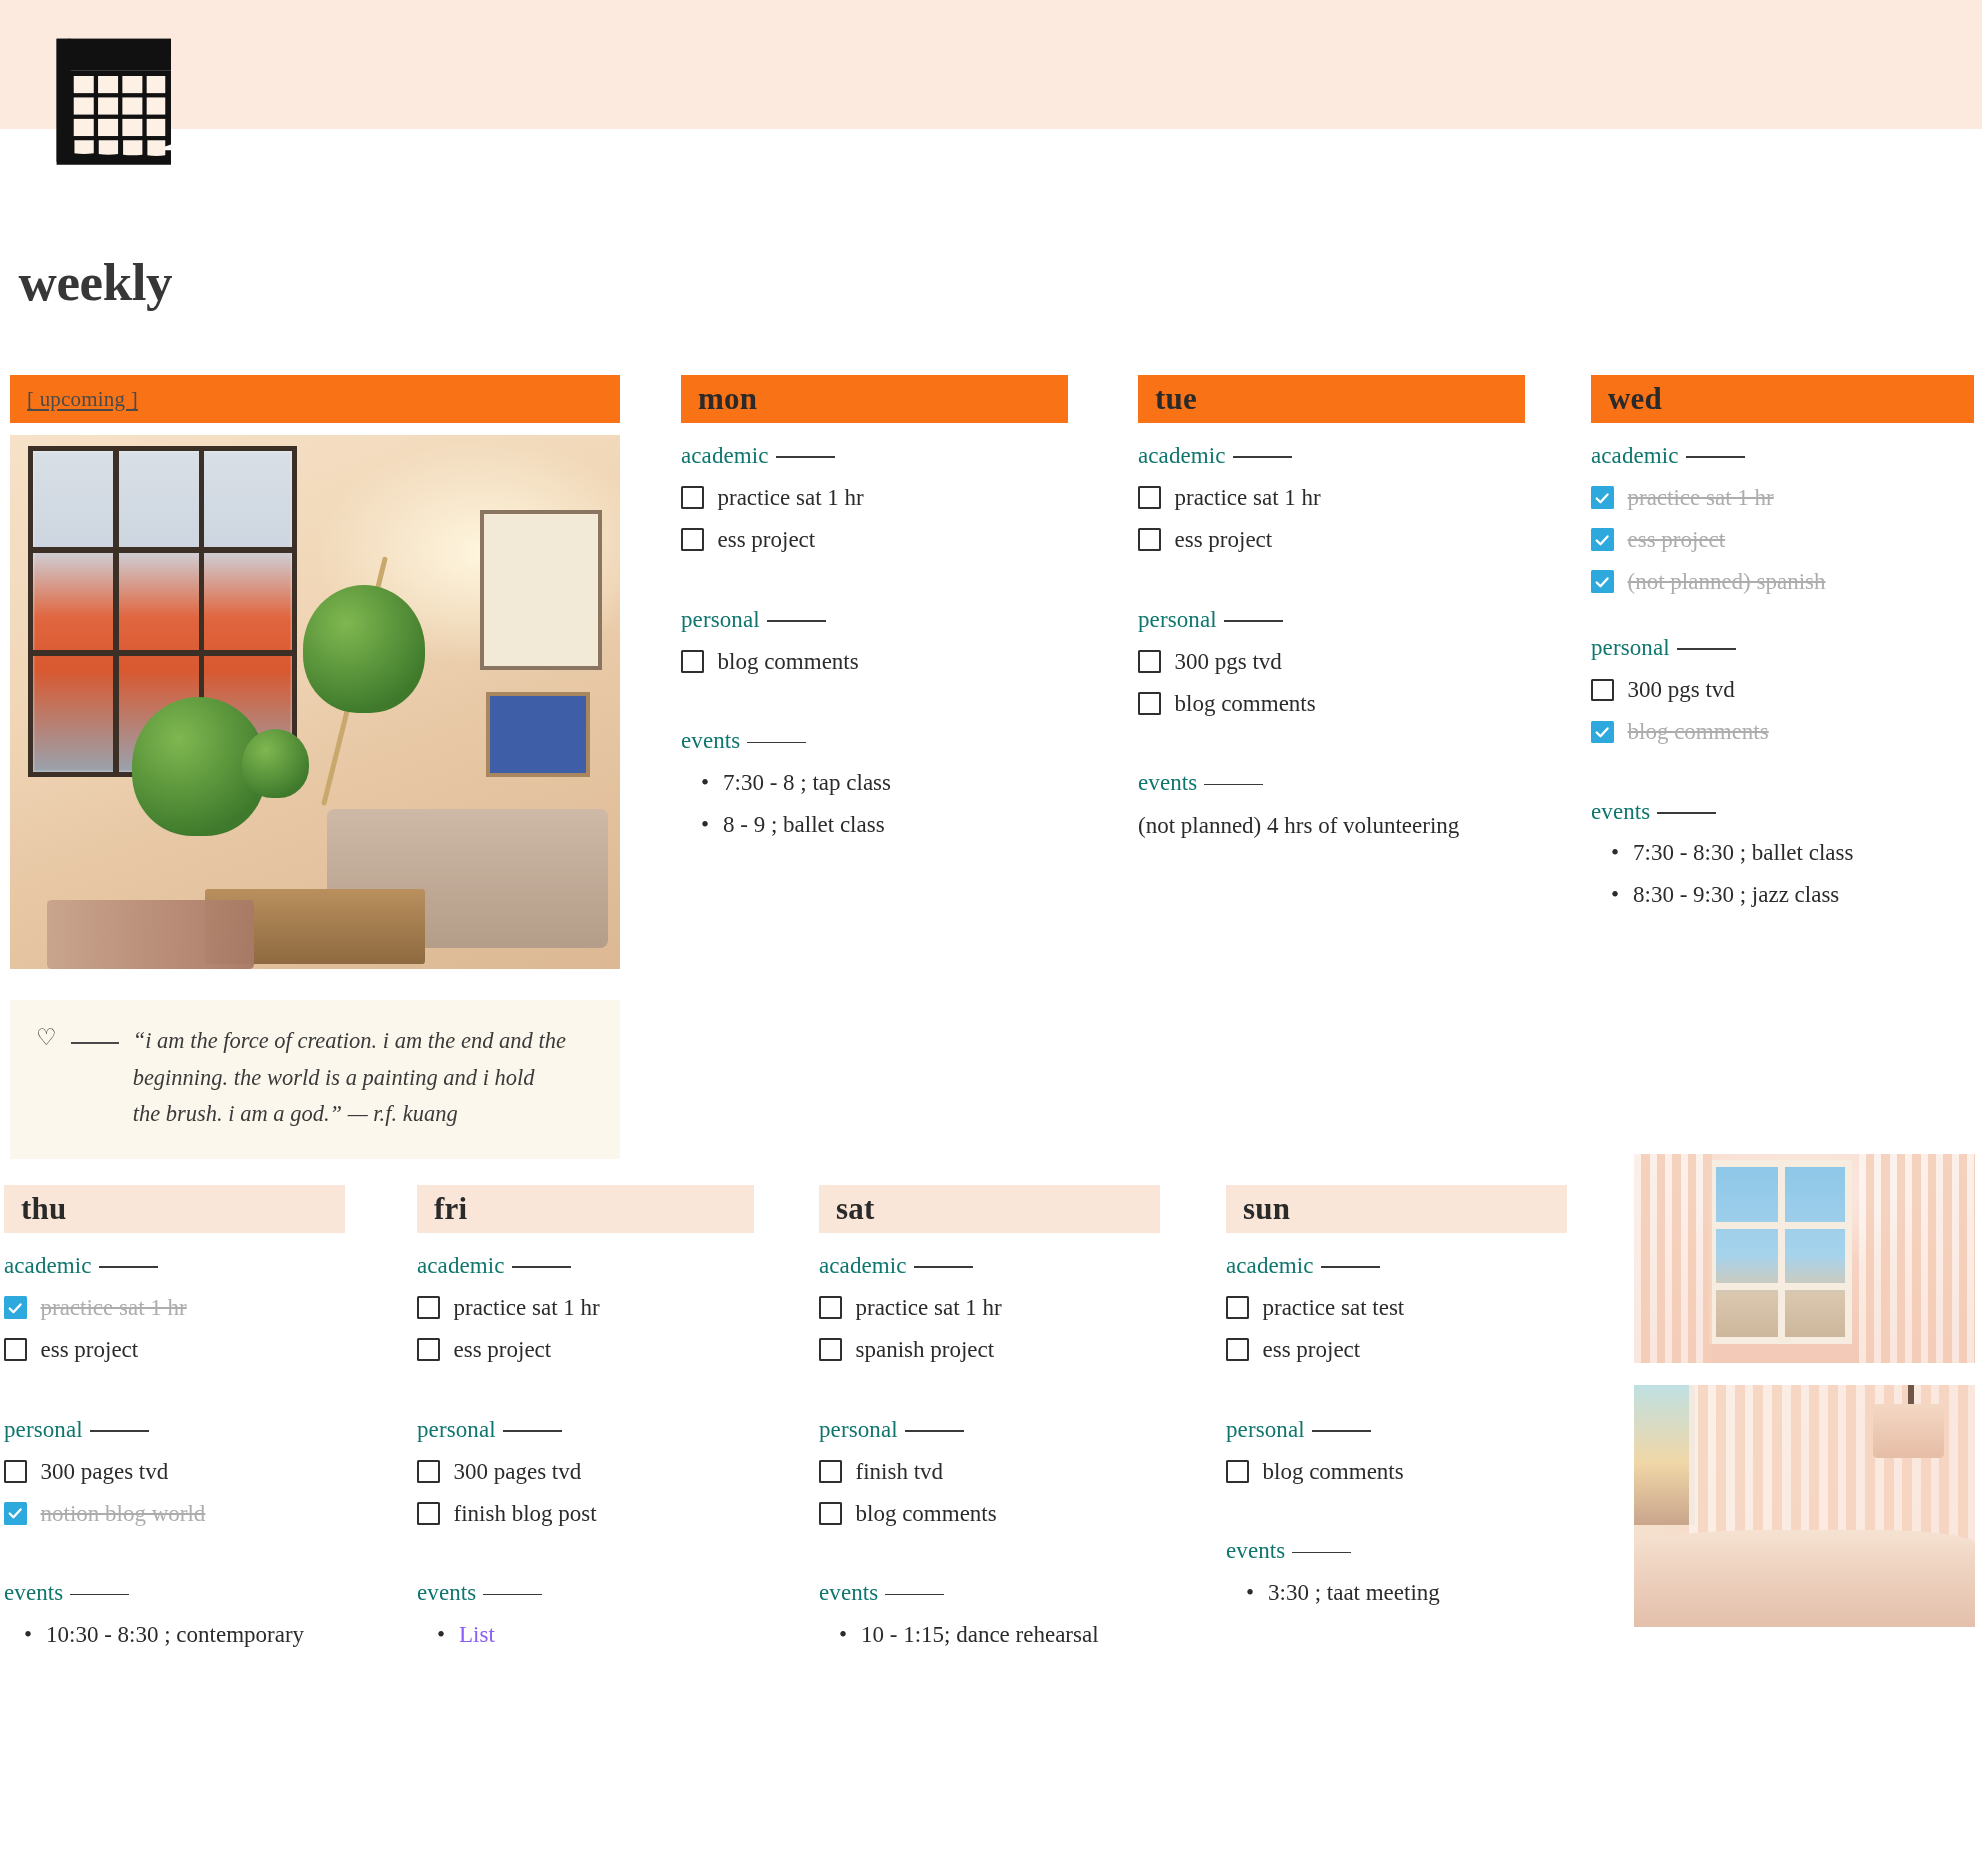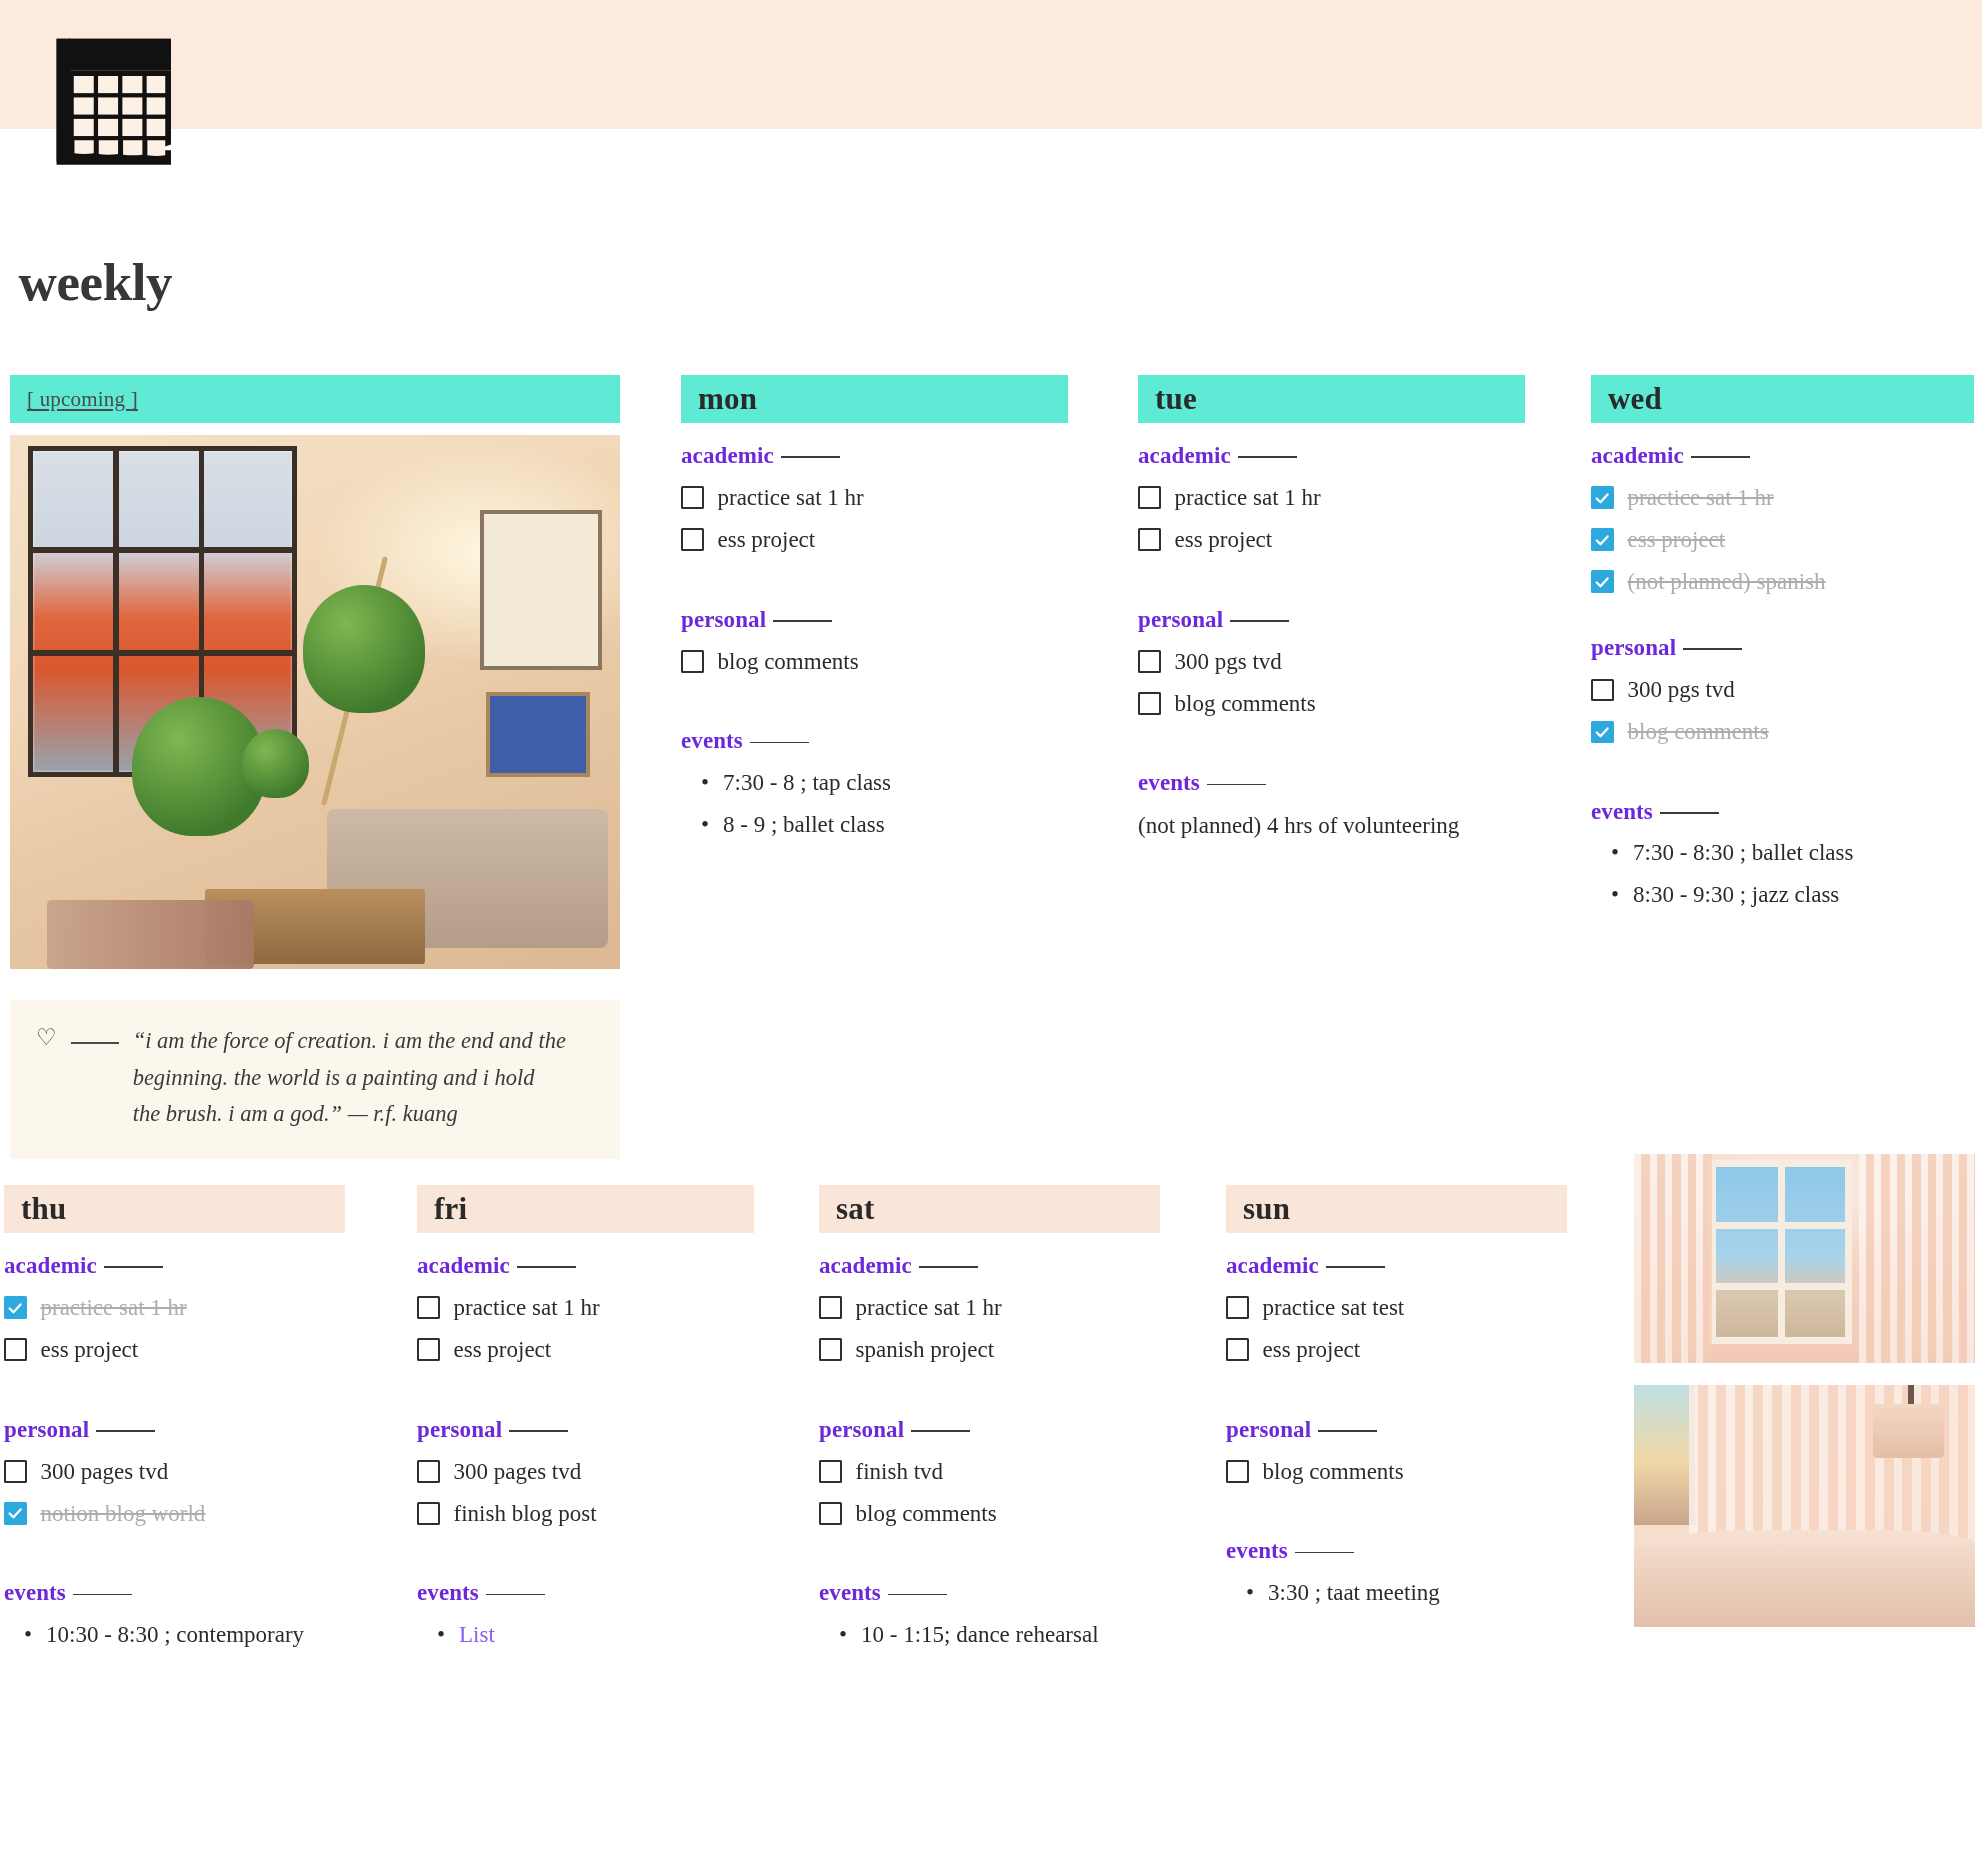--- a/index.html
+++ b/index.html
@@ -26,38 +26,38 @@
     font-size: 53px; font-weight: 700; letter-spacing: -0.4px;
     color: #373737;
     font-family: "Liberation Serif", "DejaVu Serif", serif;
   }
 
   
   .bar {
     height: 48px; display: flex; align-items: center;
     padding-left: 17px;
   }
-  .bar.cream { background: #5eead4; }
+  .bar.cream { background: #f97316; }
   .bar.pink  { background: #fae6d8; }
   .bar-label {
     font-size: 31px; font-weight: 700; color: #2a2a2a;
     letter-spacing: 0.2px;
   }
   .bar-label.small {
     font-size: 21px; font-weight: 400; color: #4a4a4a;
     text-decoration: underline; text-underline-offset: 3.1px;
   }
 
   
   .sec {
     display: flex; align-items: center; gap: 0;
     margin-top: 20px; margin-bottom: 7.7px;
   }
   .sec-label {
-    font-size: 23px; font-weight: 700; color: #6d28d9; letter-spacing: 0.1px;
+    font-size: 23px; font-weight: 400; color: #0f766e; letter-spacing: 0.1px;
   }
   .sec-rule {
     display: inline-block; width: 59px; height: 1.5px; background: #3a3a3a;
     margin-left: 7px; margin-top: 2.3px;
   }
 
   
   .todo {
     display: flex; align-items: center; gap: 14px;
     height: 42px;

